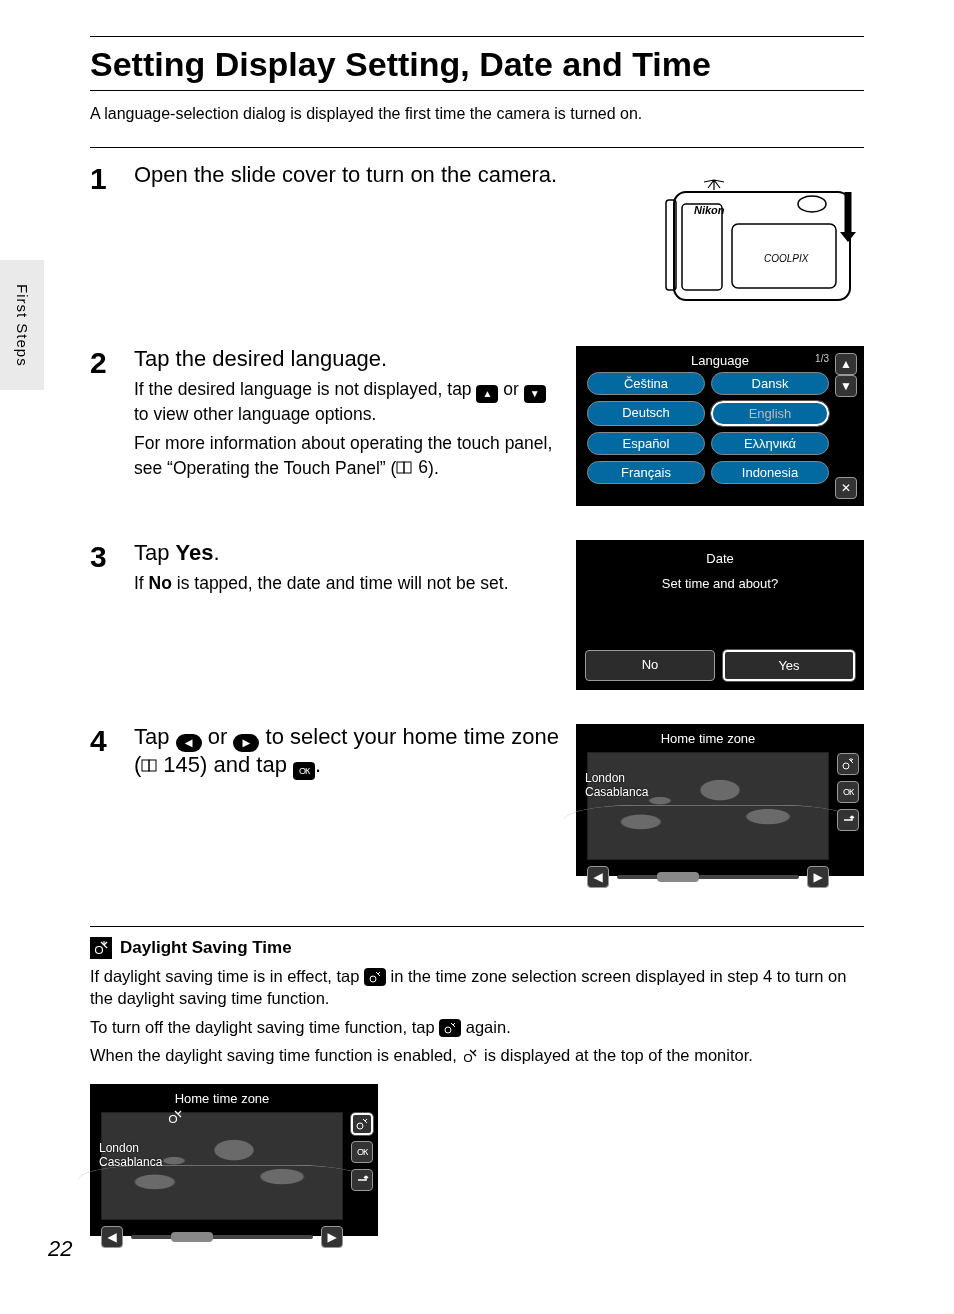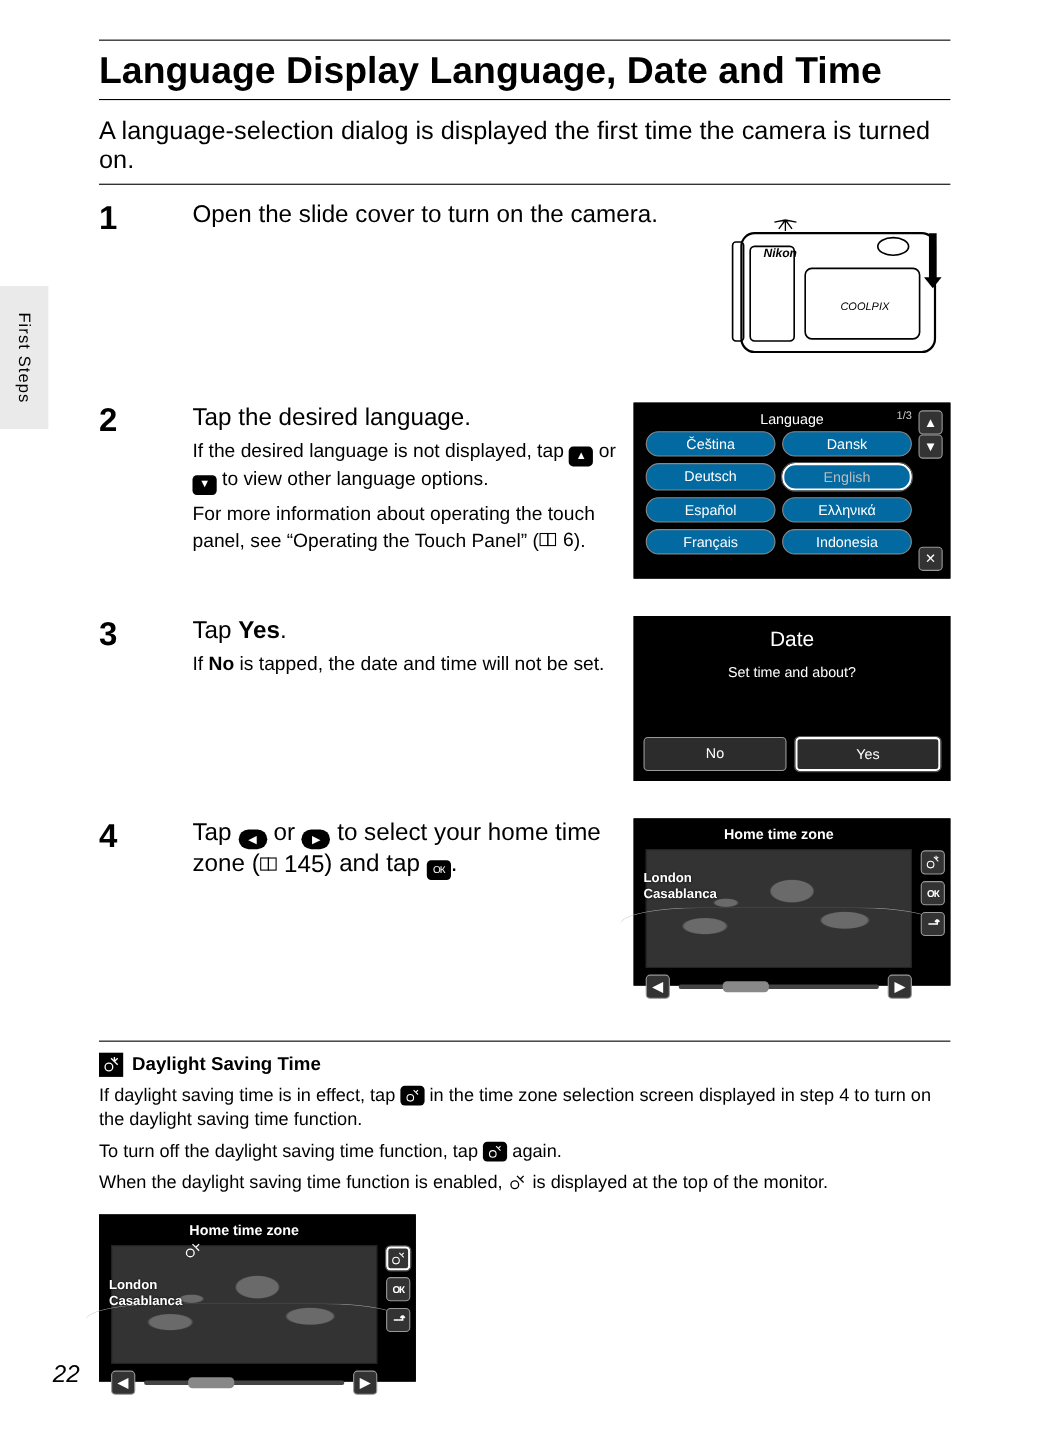--- a/index.html
+++ b/index.html
@@ -50,40 +50,39 @@
     border: 0;
     border-top: 1px solid #000;
     margin: 0;
   }
   h1.title {
     font-size: 34px;
     font-weight: 700;
     margin: 8px 0 6px 0;
   }
   .intro {
-    font-size: 23px;
-    margin: 14px 0 8px 0;
+    font-size: 16px;
+    margin: 14px 0 24px 0;
   }
   .step {
     display: flex;
     gap: 14px;
     padding: 14px 0 20px 0;
     align-items: flex-start;
   }
   .step .num {
     font-size: 30px;
     font-weight: 800;
     width: 30px;
     flex-shrink: 0;
     line-height: 1;
     padding-top: 2px;
   }
   .step .text-col {
     flex: 1;
-    margin-left: 41px;
   }
   .step-title {
     font-size: 22px;
     margin-bottom: 6px;
   }
   .step-body p {
     font-size: 17.5px;
     margin: 6px 0;
     line-height: 1.35;
   }
@@ -158,35 +157,35 @@
     border: 1px solid #999;
     border-radius: 4px;
     display: flex;
     align-items: center;
     justify-content: center;
     font-size: 12px;
     cursor: pointer;
   }
   
   .screen-date { height: 150px; padding: 10px 8px 8px; display:flex; flex-direction:column; }
-  .date-title { text-align: center; font-size: 19px; margin-bottom: 10px; }
+  .date-title { text-align: center; font-size: 13px; margin-bottom: 10px; }
   .date-q { text-align: center; font-size: 13px; margin-bottom: 36px; }
   .date-btns { display: flex; gap: 8px; margin-top: auto; }
   .date-btn {
     flex: 1;
     background: #2c2c2c;
     border: 1px solid #999;
     border-radius: 4px;
     text-align: center;
     padding: 6px 0;
     font-size: 13px;
   }
   .date-btn.sel { border: 2px solid #fff; outline: 1px solid #555; }
   
-  .screen-tz { height: 152px; position: relative; padding: 6px 34px 6px 10px; font-weight: bold; }
+  .screen-tz { height: 152px; position: relative; padding: 6px 34px 6px 10px; }
   .tz-title { text-align: center; font-size: 13px; margin-bottom: 6px; }
   .tz-map {
     position: relative;
     height: 108px;
     background:
       radial-gradient(ellipse at 30% 45%, #6a6a6a 4%, transparent 5%),
       radial-gradient(ellipse at 55% 35%, #6a6a6a 10%, transparent 11%),
       radial-gradient(ellipse at 75% 60%, #6a6a6a 8%, transparent 9%),
       radial-gradient(ellipse at 22% 65%, #6a6a6a 7%, transparent 8%),
       #333;
@@ -305,21 +304,21 @@
 </head>
 <body>
 
 <div class="page">
   <div class="side-tab">
     <span>First Steps</span>
   </div>
   <div class="page-num">22</div>
 
   <hr class="rule">
-  <h1 class="title">Language Display Language, Date and Time</h1>
+  <h1 class="title">Setting Display Setting, Date and Time</h1>
   <hr class="rule">
 
   <p class="intro">A language-selection dialog is displayed the first time the camera is turned on.</p>
   <hr class="thin">
 
   <div class="step">
     <div class="num">1</div>
     <div class="text-col">
       <div class="row">
         <div style="flex:1">

